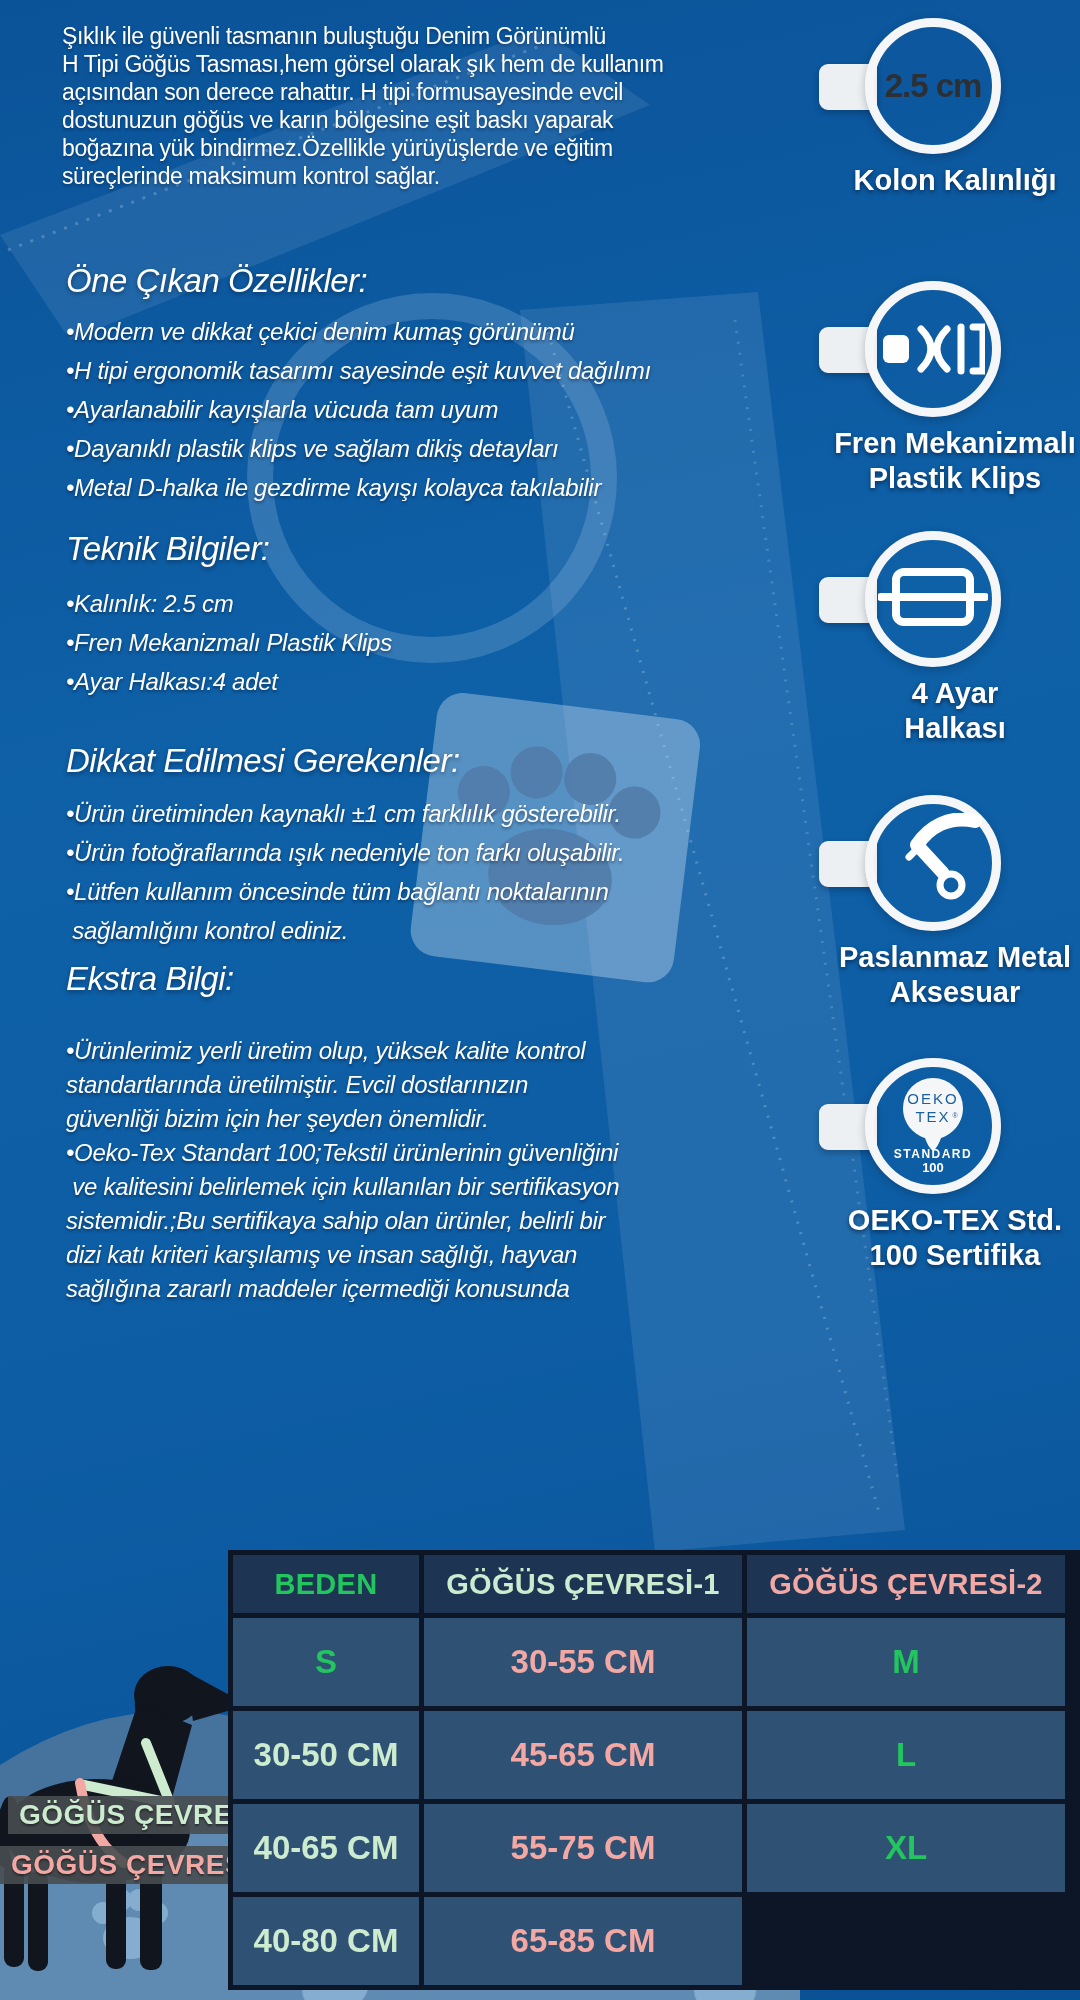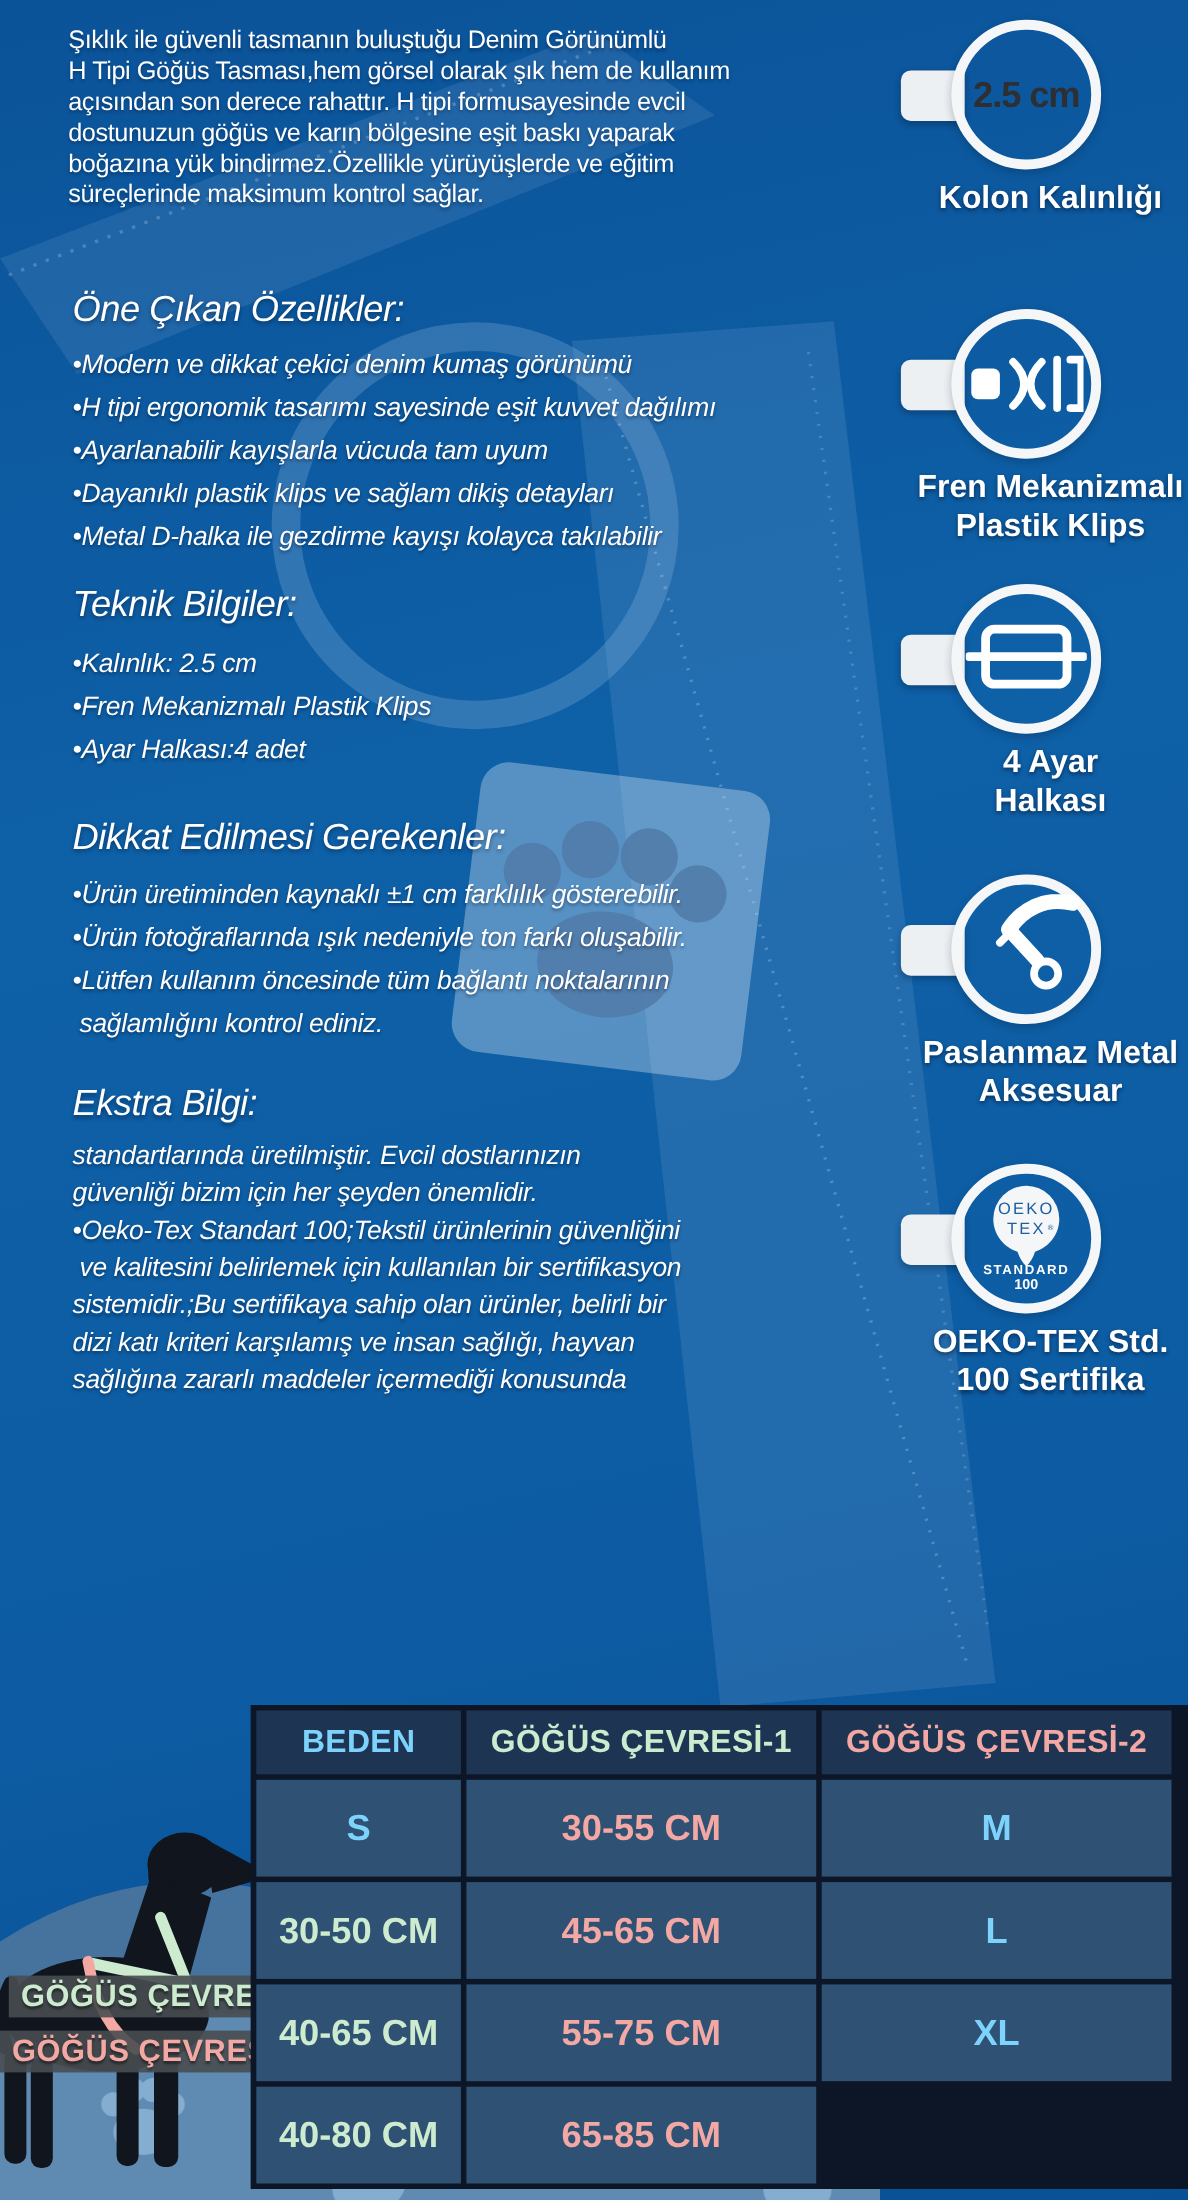--- a/index.html
+++ b/index.html
@@ -15,37 +15,37 @@
     text-shadow:0 2px 3px rgba(0,10,30,.35);}
   .sec-head{position:absolute;left:66px;font-style:italic;font-size:33px;letter-spacing:-0.5px;
     text-shadow:0 2px 4px rgba(0,10,30,.45);}
   .sec-list{position:absolute;left:22px;font-style:italic;font-size:24px;letter-spacing:-0.3px;
     text-shadow:0 2px 3px rgba(0,10,30,.45);}
   .lh39 .line{line-height:39px;}
   .lh34 .line{line-height:34px;}
   #head1{top:262px}#list1{top:312px}
   #head2{top:530px}#list2{top:584px}
   #head3{top:742px}#list3{top:794px}
-  #head4{top:984px}#list4{top:1034px}
+  #head4{top:960px}#list4{top:1034px}
   .badge{position:absolute;left:765px;width:336px;text-align:center;}
   #badge1{top:18px}#badge2{top:281px}#badge3{top:531px}#badge4{top:795px}#badge5{top:1058px}
   .tab{position:absolute;left:54px;top:46px;width:58px;height:46px;background:#edf0f2;
     border-radius:9px 4px 4px 9px;box-shadow:0 3px 6px rgba(0,20,40,.3);}
   .circle{position:relative;margin:0 auto;width:118px;height:118px;border:9px solid #f4f6f8;
     border-radius:50%;display:flex;align-items:center;justify-content:center;
     box-shadow:0 3px 8px rgba(0,20,40,.25);text-align:right;}
   .bval{font-weight:bold;font-size:33px;color:#2d2f33;letter-spacing:-1px;}
   .blabel{margin-top:9px;font-weight:bold;font-size:29px;line-height:35px;
     text-shadow:0 2px 4px rgba(0,10,30,.55);}
   .size-table{position:absolute;left:228px;top:1550px;width:842px;background:#0c1626;
     border:5px solid #0c1626;display:grid;grid-template-columns:186px 318px 318px;gap:5px;}
   .st-cell{display:flex;align-items:center;justify-content:center;font-weight:bold;}
   .st-head{height:58px;background:#1d3553;font-size:29px;letter-spacing:.3px;}
   .st-body{height:88px;background:#2e5174;font-size:33px;}
-  .c-mint{color:#cdeccf}.c-salmon{color:#f3a8a4}.c-white{color:#7dd3fc}
+  .c-mint{color:#cdeccf}.c-salmon{color:#f3a8a4}.c-white{color:#22c55e}
   .diag-label{position:absolute;background:rgba(72,76,80,.9);padding:3px 11px;font-weight:bold;
     font-size:28px;letter-spacing:.5px;white-space:nowrap;text-shadow:0 2px 2px rgba(0,0,0,.4);}
   #dlabel1{left:8px;top:1796px;}
   #dlabel2{left:0px;top:1846px;}
 </style>
 </head>
 <body>
 
 <div class="canvas">
 
@@ -151,20 +151,21 @@
   <div class="sec-head" id="head3">Dikkat Edilmesi Gerekenler:</div>
   <div class="sec-list lh39" id="list3">
     <div class="line">•Ürün üretiminden kaynaklı ±1 cm farklılık gösterebilir.</div>
     <div class="line">•Ürün fotoğraflarında ışık nedeniyle ton farkı oluşabilir.</div>
     <div class="line">•Lütfen kullanım öncesinde tüm bağlantı noktalarının</div>
     <div class="line"> sağlamlığını kontrol ediniz.</div>
   </div>
 
   <div class="sec-head" id="head4">Ekstra Bilgi:</div>
   <div class="sec-list lh34" id="list4">
+    <div class="line">•Ürünlerimiz yerli üretim olup, yüksek kalite kontrol</div>
     <div class="line">standartlarında üretilmiştir. Evcil dostlarınızın</div>
     <div class="line">güvenliği bizim için her şeyden önemlidir.</div>
     <div class="line">•Oeko-Tex Standart 100;Tekstil ürünlerinin güvenliğini</div>
     <div class="line"> ve kalitesini belirlemek için kullanılan bir sertifikasyon</div>
     <div class="line">sistemidir.;Bu sertifikaya sahip olan ürünler, belirli bir</div>
     <div class="line">dizi katı kriteri karşılamış ve insan sağlığı, hayvan</div>
     <div class="line">sağlığına zararlı maddeler içermediği konusunda</div>
   </div>
 
   <div class="badge" id="badge1">

